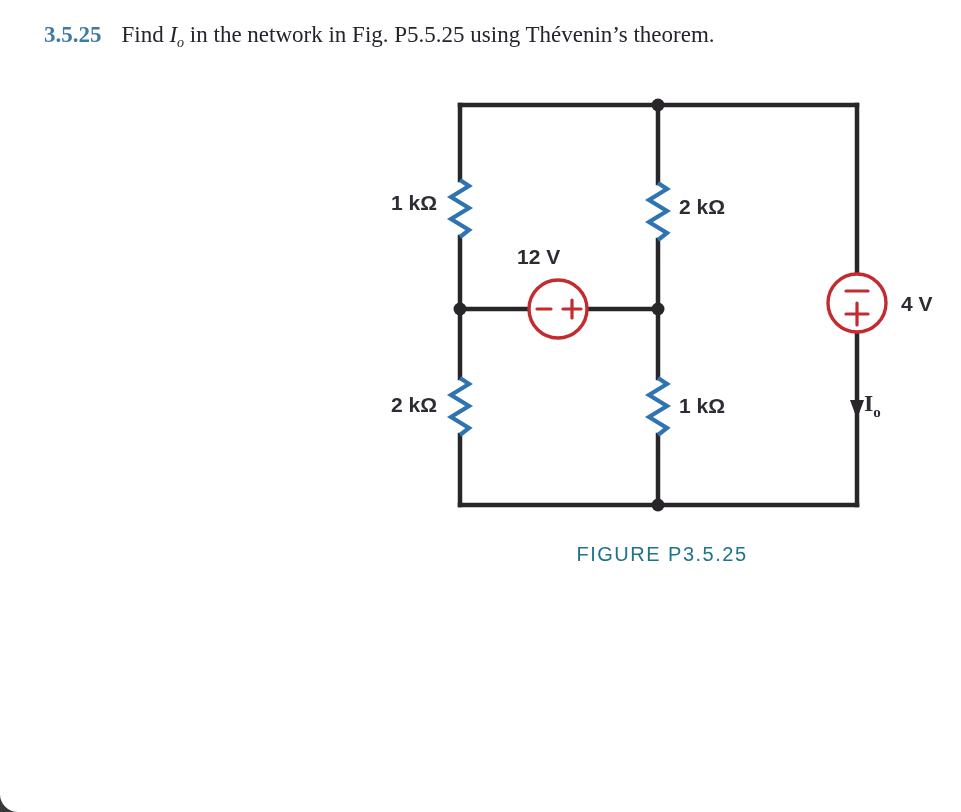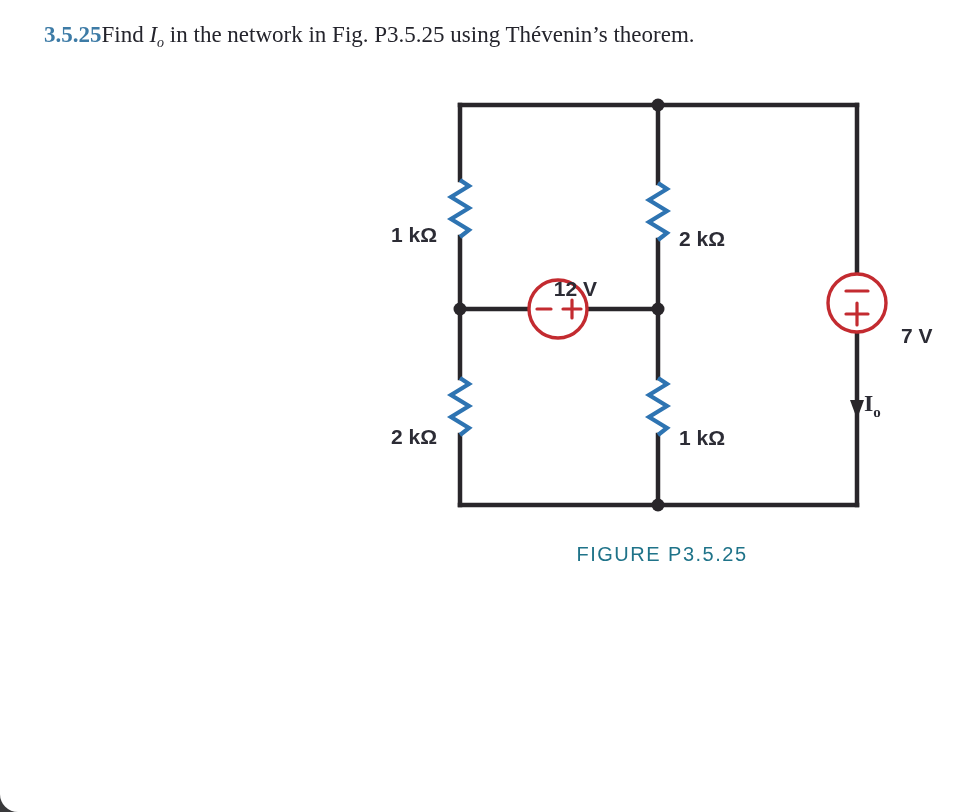--- a/index.html
+++ b/index.html
@@ -29,21 +29,21 @@
     position: absolute;
     left: 44px; top: 22px;
     font-family: "Liberation Serif", "DejaVu Serif", serif;
     font-size: 23px;
     color: #24242c;
     white-space: nowrap;
   }
   .problem-number {
     font-weight: bold;
     color: var(--problem-number-blue);
-    margin-right: 0;
+    margin-right: 20px;
   }
   .var-italic {
     font-style: italic;
   }
   .var-sub {
     font-style: italic;
     font-size: 14px;
     vertical-align: -5px;
   }
   .circuit-svg {
@@ -77,24 +77,23 @@
   }
   .junction-dot { fill: var(--wire); }
   .arrowhead { fill: var(--wire); }
   .clabel {
     position: absolute;
     font-family: "Liberation Sans", sans-serif;
     font-weight: 600;
     font-size: 21px;
     color: var(--label-dark);
     white-space: nowrap;
-    margin-top: 32px;
   }
   .clabel.right-align { text-align: right; }
-  .clabel.center-align { text-align: right; }
+  .clabel.center-align { text-align: left; }
   .io-label {
     position: absolute;
     left: 864px; top: 390px;
     font-family: "Liberation Serif", "DejaVu Serif", serif;
     font-weight: 600;
     font-size: 24px;
     color: var(--label-dark);
   }
   .io-label .sub {
     font-size: 15px;
@@ -112,21 +111,21 @@
     color: var(--caption-teal);
     white-space: nowrap;
   }
 </style>
 </head>
 <body>
 
 <div class="page">
 
   <div class="problem-title">
-    <span class="problem-number">3.5.25</span><span>Find </span><span class="var-italic">I</span><span class="var-sub">o</span><span> in the network in Fig. P3.5.25 using Thévenin’s theorem.</span>
+    <span class="problem-number">3.5.25</span><span>Find </span><span class="var-italic">I</span><span class="var-sub">o</span><span> in the network in Fig. P5.5.25 using Thévenin’s theorem.</span>
   </div>
 
   <svg class="circuit-svg" viewBox="0 0 961 812">
 
     <path class="wire" d="M460,105 H857"></path>
     <path class="wire" d="M460,505 H857"></path>
 
     <path class="wire" d="M460,105 V180"></path>
     <path class="wire" d="M460,237 V378"></path>
     <path class="wire" d="M460,435 V505"></path>
@@ -165,21 +164,21 @@
   <div class="clabel right-align" style="left:357px; top:191px; width:80px;">1 kΩ</div>
 
   <div class="clabel" style="left:679px; top:195px;">2 kΩ</div>
 
   <div class="clabel center-align" style="left:517px; top:245px; width:80px;">12 V</div>
 
   <div class="clabel right-align" style="left:357px; top:393px; width:80px;">2 kΩ</div>
 
   <div class="clabel" style="left:679px; top:394px;">1 kΩ</div>
 
-  <div class="clabel" style="left:901px; top:292px;">7 V</div>
+  <div class="clabel" style="left:901px; top:292px;">4 V</div>
 
   <div class="io-label">
     <span>I</span><span class="sub">o</span>
   </div>
 
   <div class="figure-caption">FIGURE P3.5.25</div>
 
 </div>
 
 </body></html>

